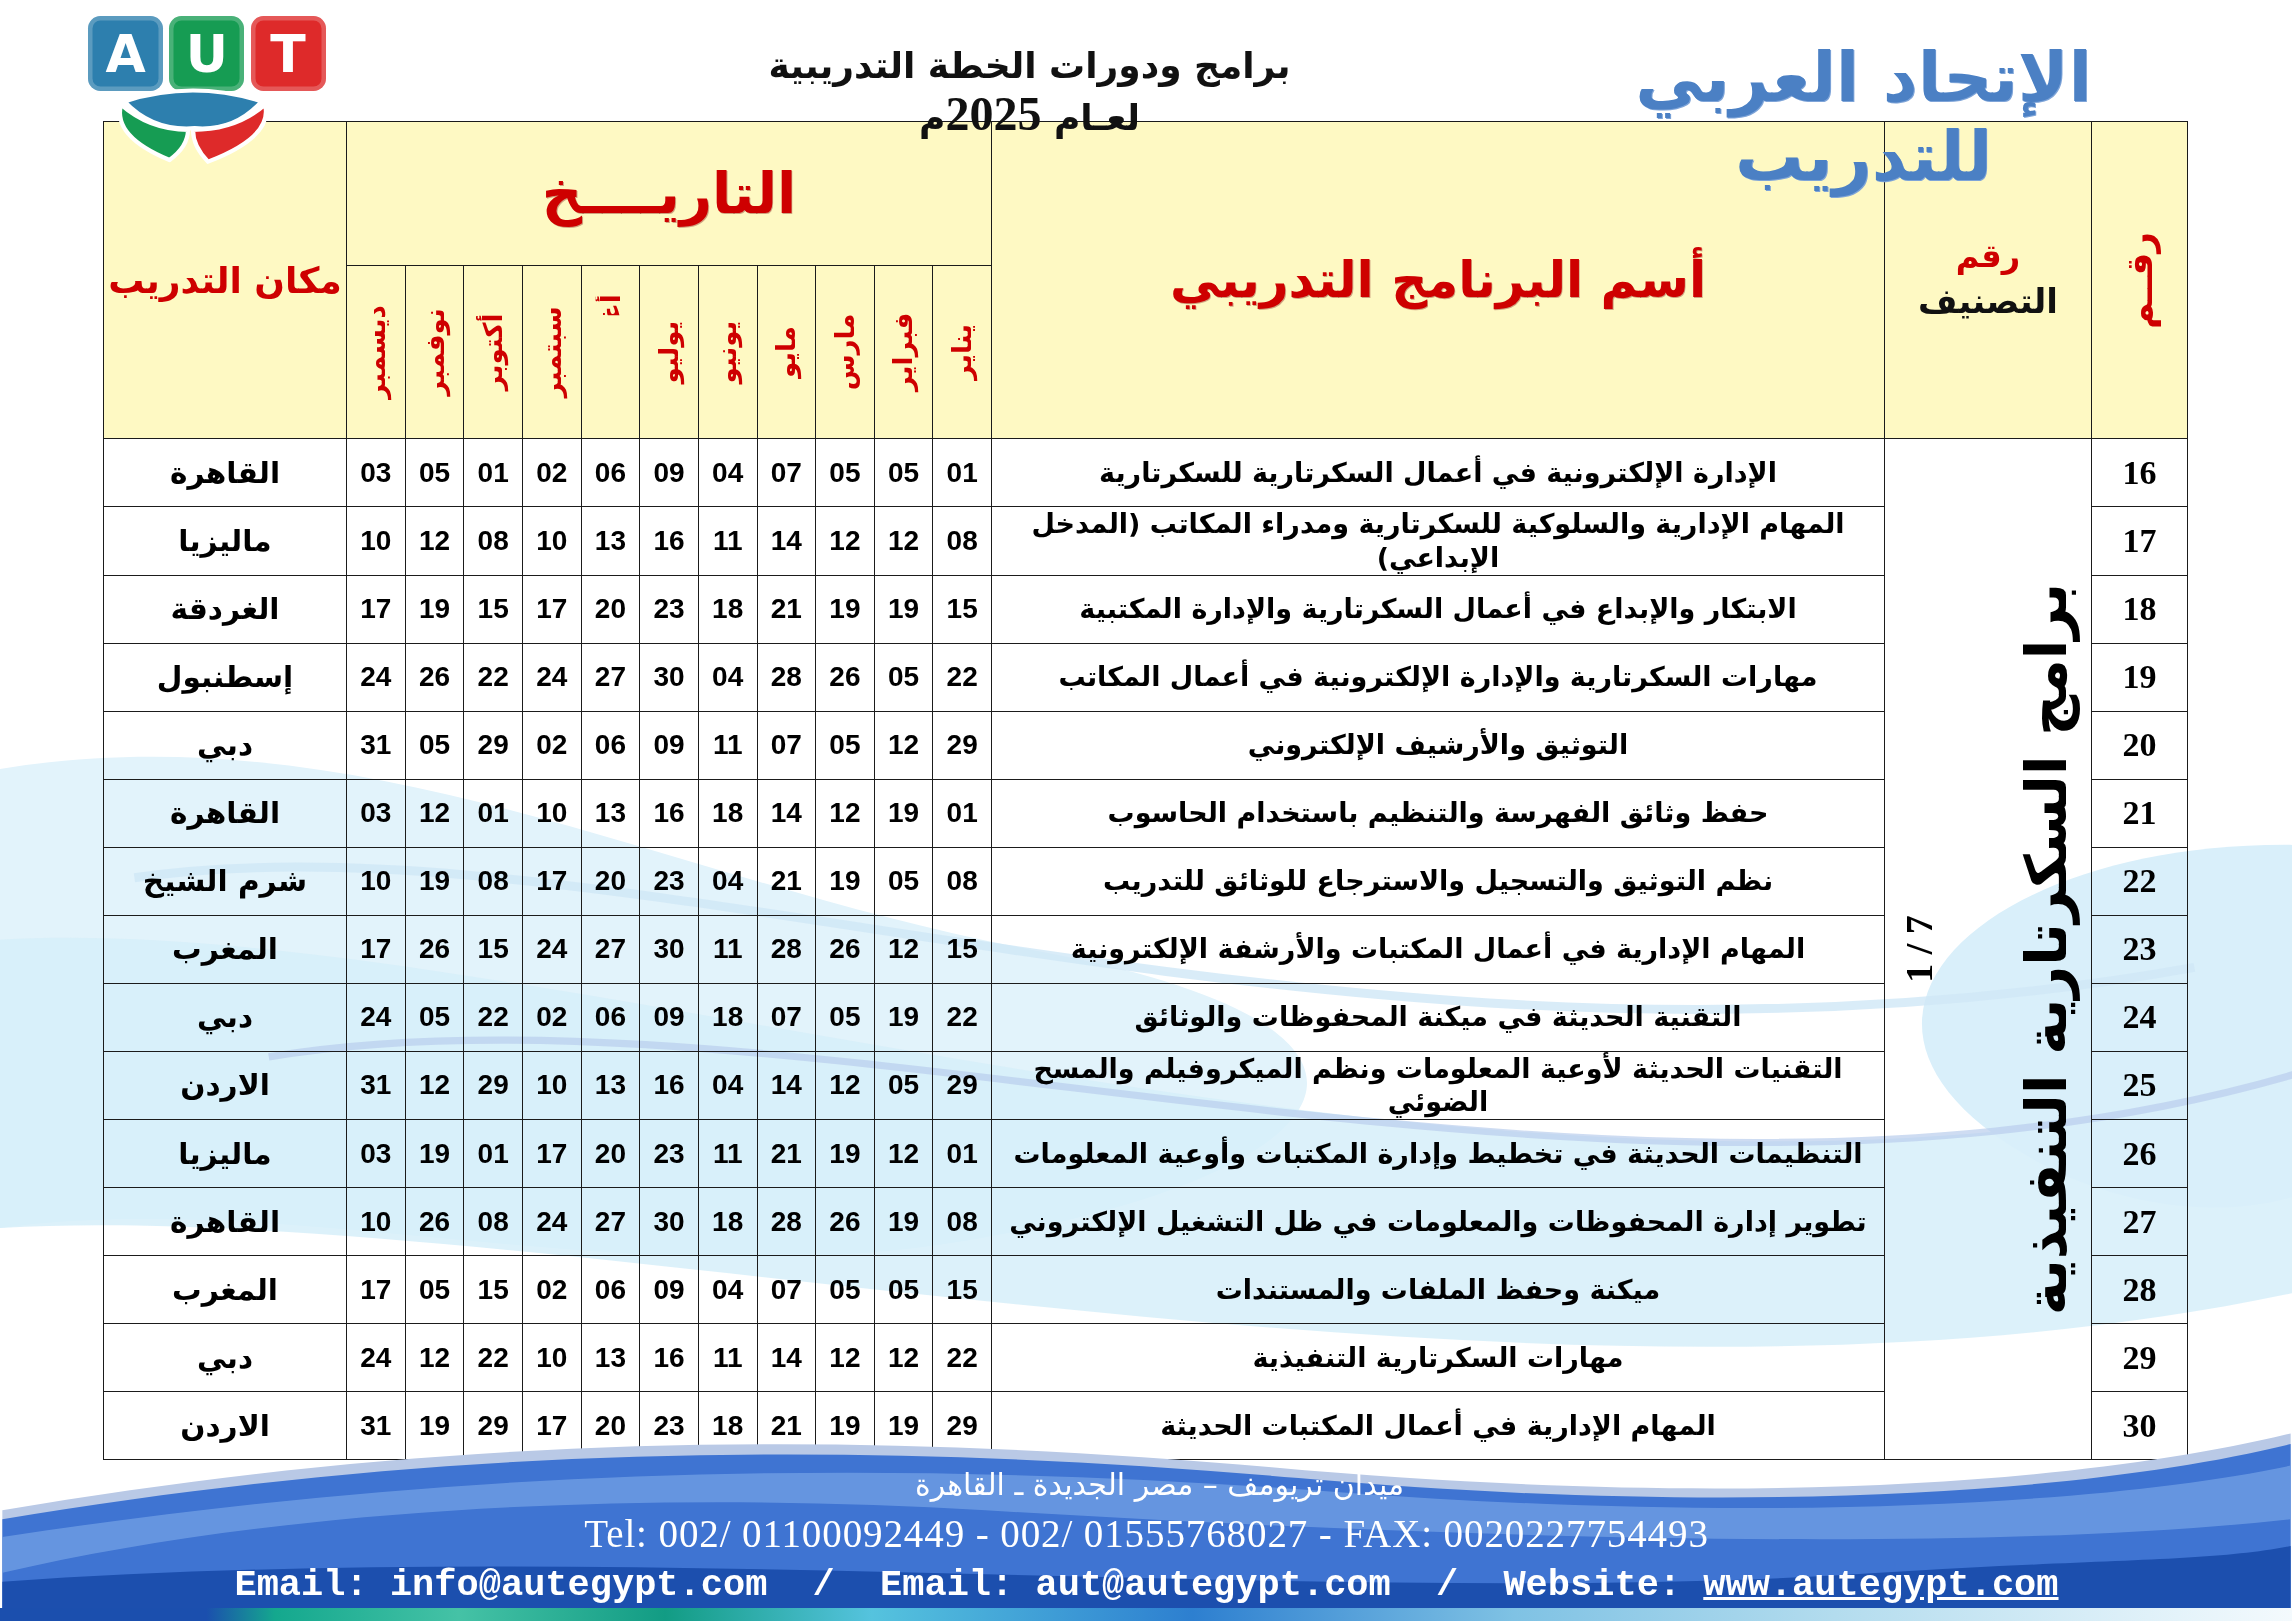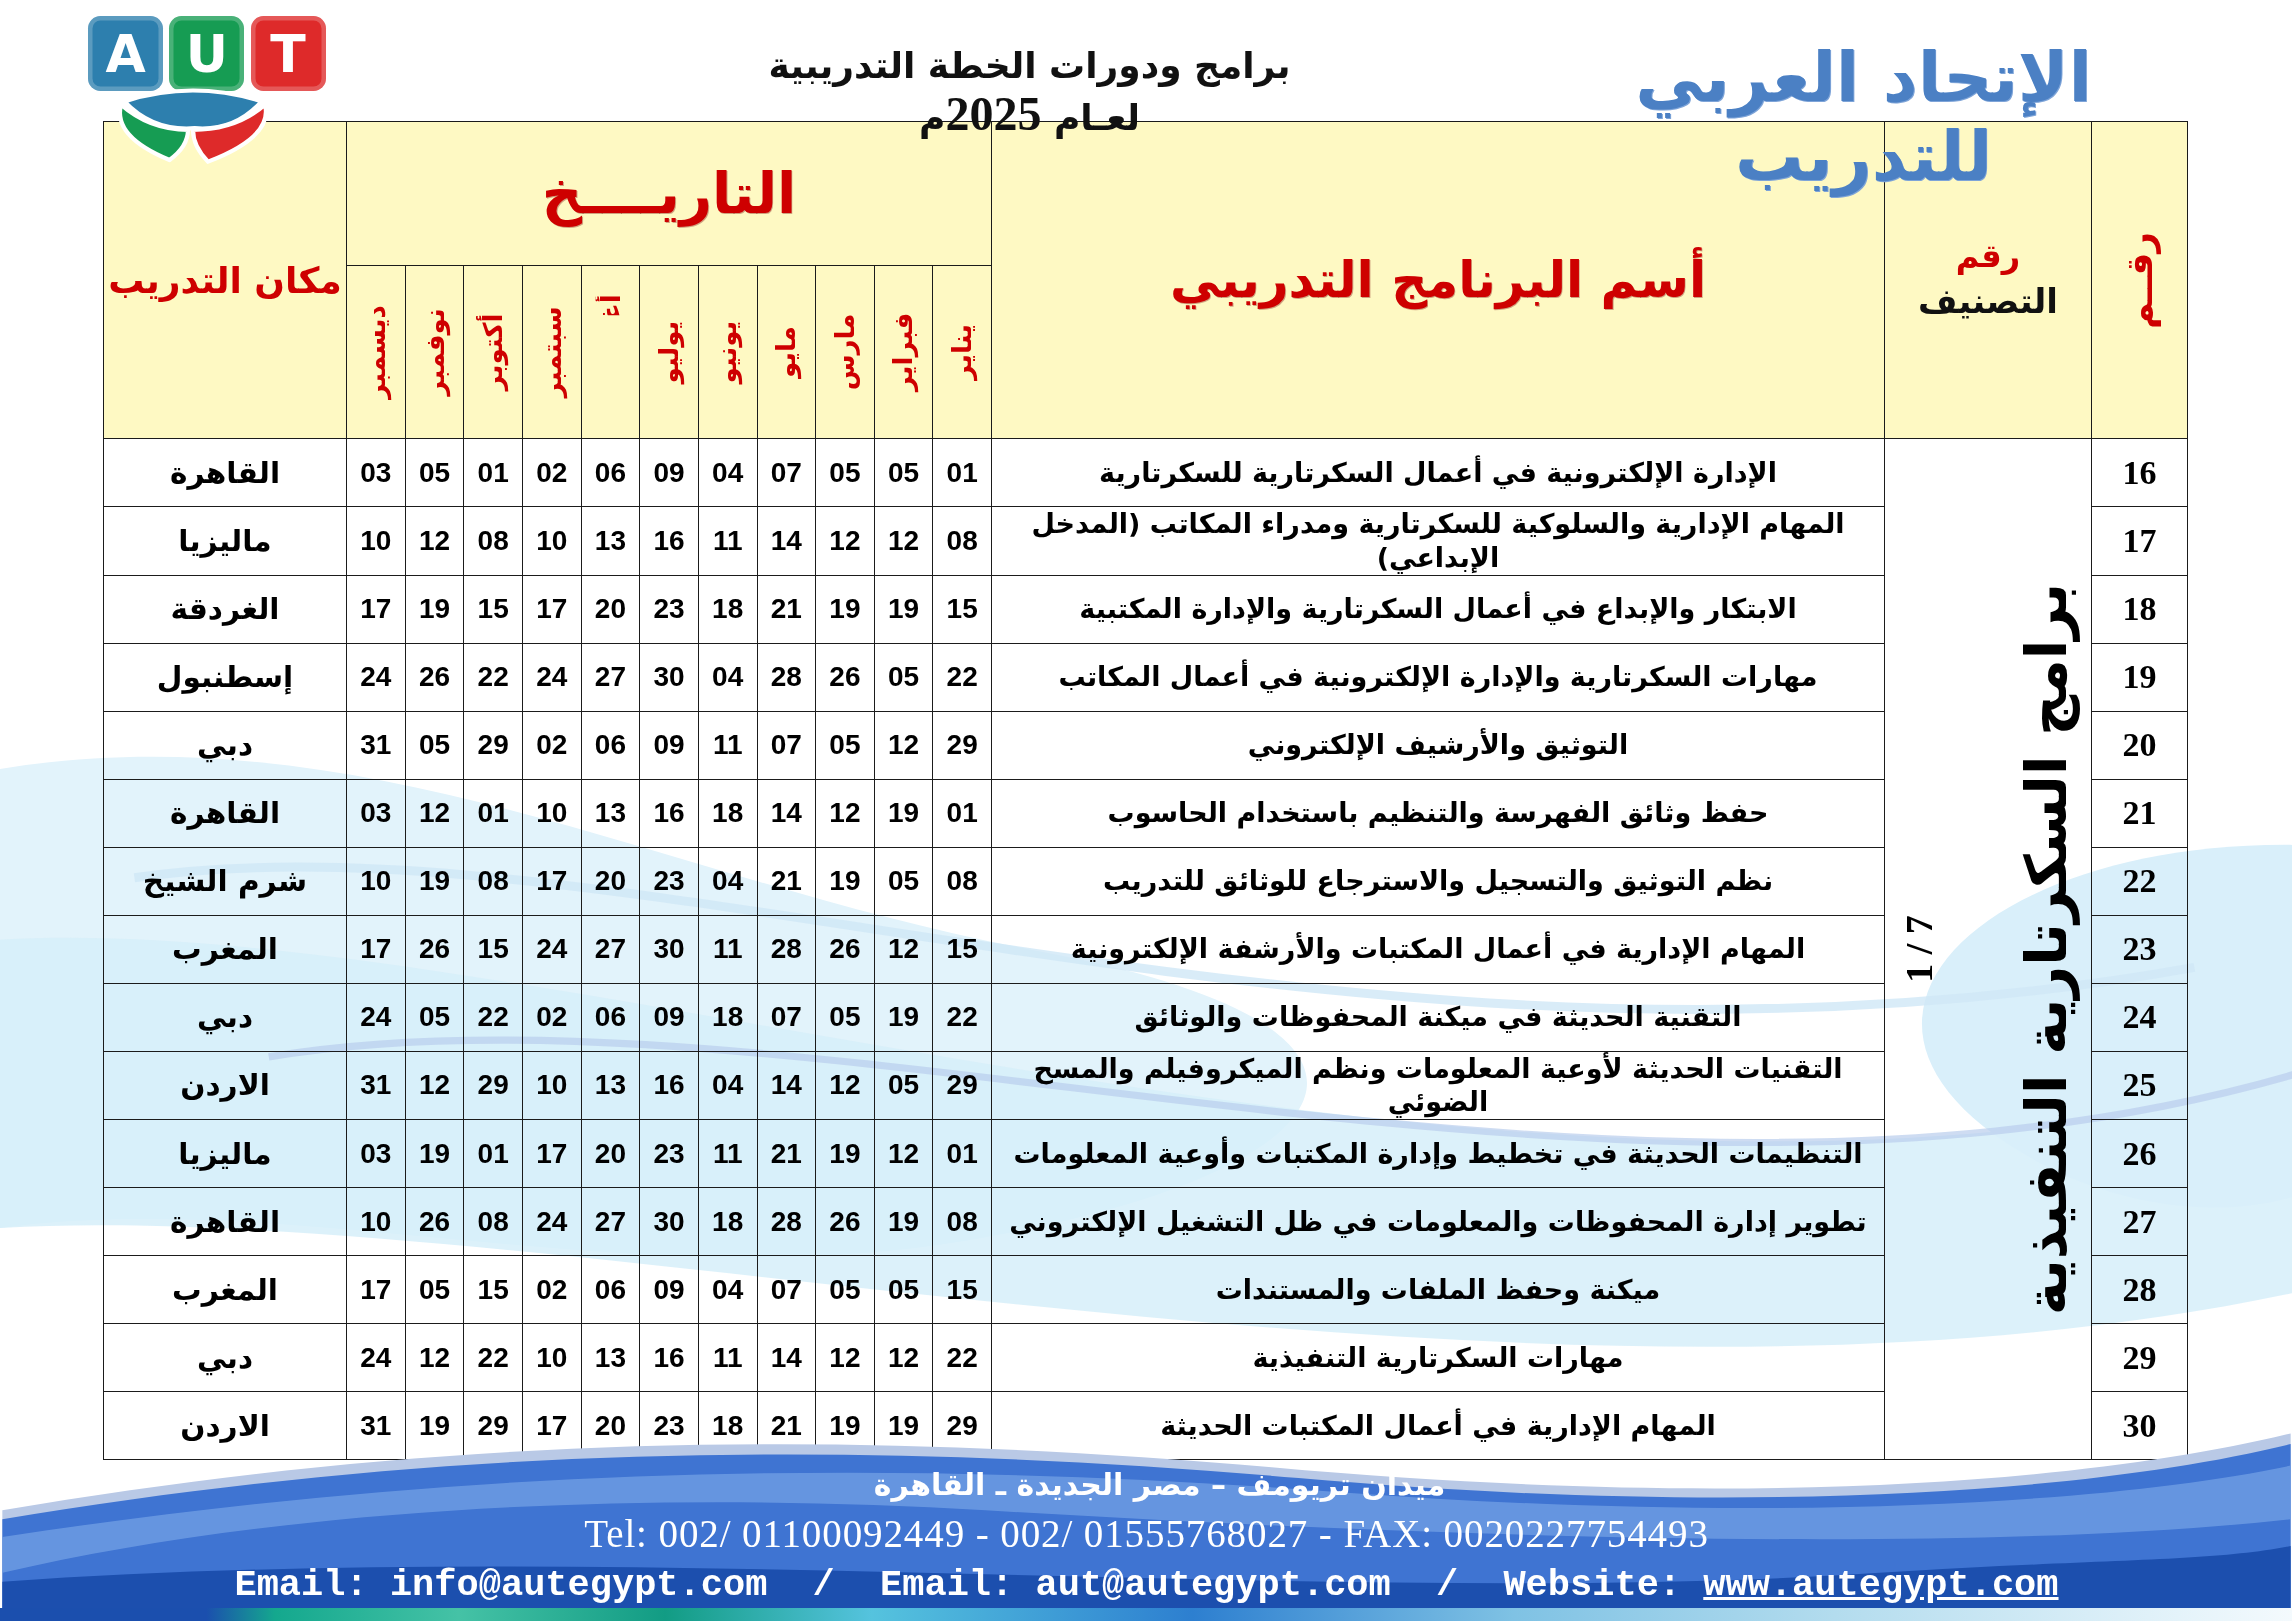--- a/index.html
+++ b/index.html
@@ -51,21 +51,21 @@
   td.c-loc{font-weight:bold;font-size:29.6px;}
   td.c-clsf{position:relative;}
   .cat-vert{position:absolute;top:50%;right:45px;transform:translate(50%,-50%) rotate(-90deg);
             white-space:nowrap;font-weight:bold;font-size:57px;color:#000;}
   .code-vert{position:absolute;top:50%;left:34px;transform:translate(-50%,-50%) rotate(-90deg);
              white-space:nowrap;font-weight:bold;font-size:38px;font-family:"Liberation Serif",serif;color:#000;}
   
   #footer{position:absolute;left:0;bottom:0;width:2293px;height:219px;z-index:2;}
   #footer svg{position:absolute;left:0;bottom:0;}
   #footer-text{position:absolute;left:0;bottom:12.5px;width:2293px;text-align:center;color:#fff;z-index:3;}
-  #addr-line{direction:rtl;font-weight:bold;font-size:30px;margin-bottom:9px;padding-left:26px;}
+  #addr-line{direction:rtl;font-weight:normal;font-size:30px;margin-bottom:9px;padding-left:26px;}
   #tel-line{font-family:"Liberation Serif",serif;font-weight:normal;font-size:39px;margin-bottom:7.2px;letter-spacing:0.9px;text-align:center;}
   #email-line{font-family:Liberation Mono, monospace;font-weight:bold;font-size:37px;margin-bottom:4px;}
   #email-line .ws{text-decoration:underline;}
   #email-line .sep{padding:0 23px;}
   #bottom-strip{position:absolute;left:0;bottom:0;width:2293px;height:14.3px;z-index:4;
     background:linear-gradient(90deg,#1b4fae 0%,#1b4fae 9%,#14a88e 12%,#45c2a6 20%,#129c84 29%,#55c3de 38%,#2d7fd0 52%,#7fc2e4 66%,#b3dcee 80%,#e4f3fa 95%,#f4fafd 100%);}
 </style>
 </head>
 <body>
 

